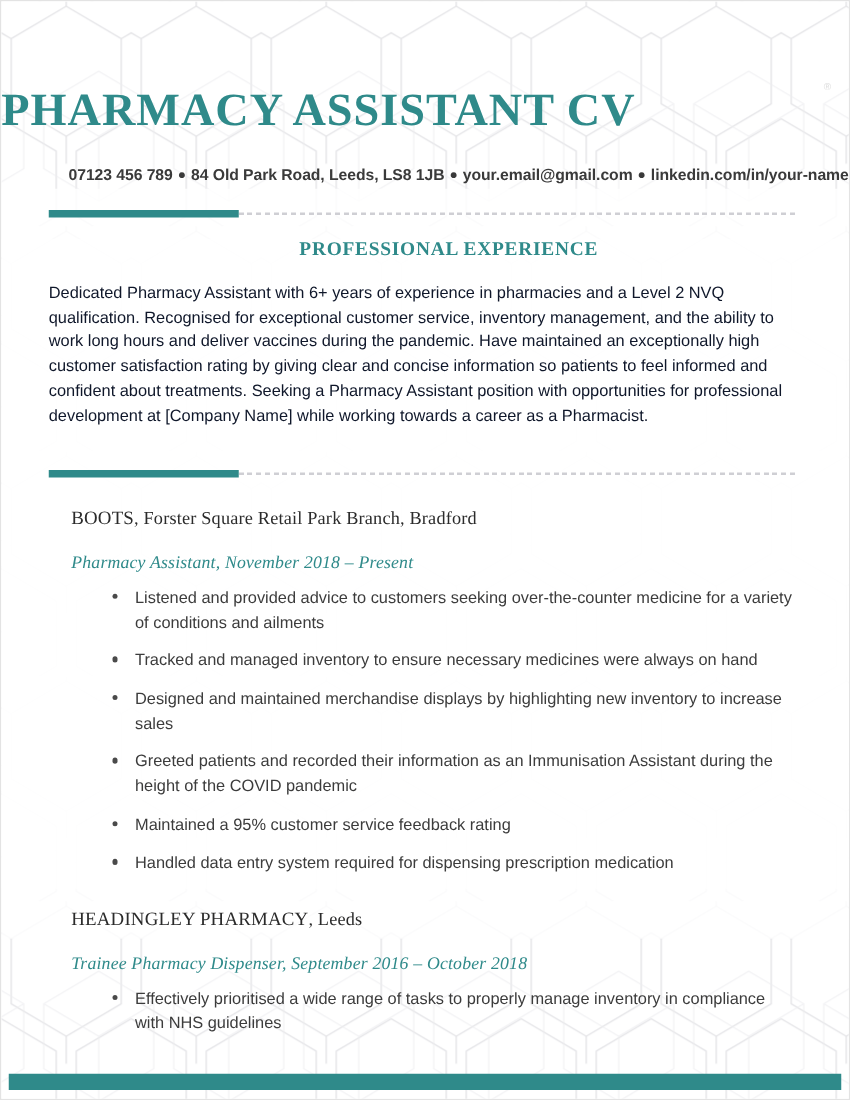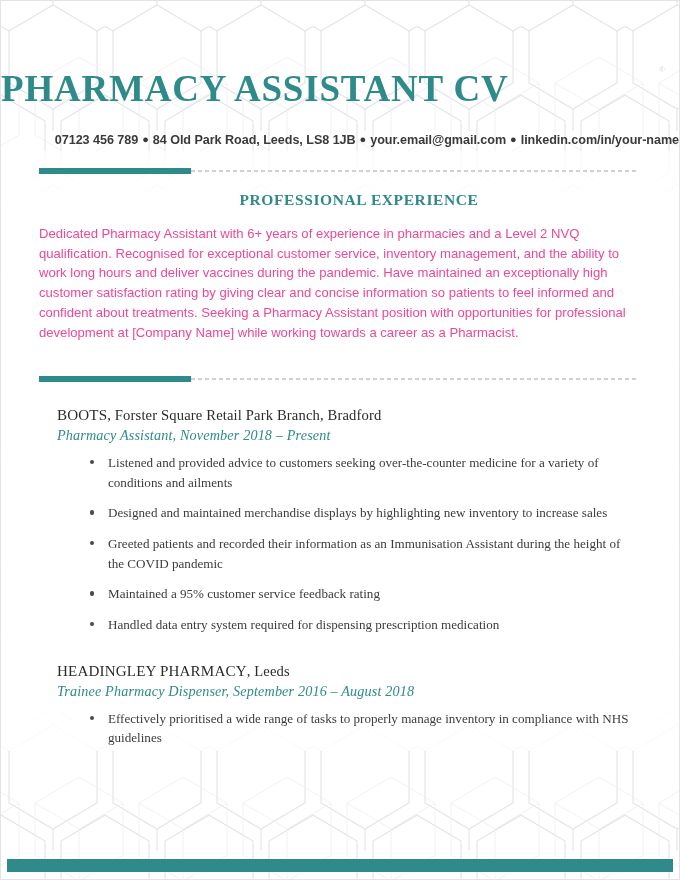--- a/index.html
+++ b/index.html
@@ -99,21 +99,21 @@
     letter-spacing: 0.6px;
     margin: 17px 0 0 38px;
     text-align: center;
   }
 
   
   .summary {
     margin: 15px 40px 0 38px;
     font-size: 13.1px;
     line-height: 1.52;
-    color: #ec4899;
+    color: #0f172a;
     text-align: left;
   }
 
   
   .job { margin: 0 40px 0 56px; }
   .job.first { margin-top: 25px; }
   .job.second { margin-top: 28px; }
 
   .job-company {
     font-family: "Liberation Serif", serif;
@@ -121,29 +121,28 @@
     color: #2b2b2b;
     letter-spacing: 0.15px;
   }
   .job-company .org { font-size: 15.1px; }
 
   .job-role {
     font-family: "Liberation Serif", serif;
     font-style: italic;
     font-size: 14.2px;
     color: #2f8a8a;
-    margin-top: 3px;
+    margin-top: 18px;
     letter-spacing: 0.15px;
   }
 
   ul.bullets {
     list-style: none;
     margin: 9px 0 0 0;
     padding: 0 0 0 30px;
-    font-family: Liberation Serif, serif;
   }
   ul.bullets li {
     position: relative;
     font-size: 13.1px;
     line-height: 1.5;
     color: #3c3c3c;
     margin-bottom: 11px;
     padding-left: 21px;
   }
   ul.bullets li:last-child { margin-bottom: 0; }
@@ -234,32 +233,33 @@
     </div>
 
 
     <div class="job first">
       <div class="job-company">
         <span class="org">BOOTS</span><span>, Forster Square Retail Park Branch, Bradford</span>
       </div>
       <div class="job-role">Pharmacy Assistant, November 2018 – Present</div>
       <ul class="bullets">
         <li>Listened and provided advice to customers seeking over-the-counter medicine for a variety of conditions and ailments</li>
+        <li>Tracked and managed inventory to ensure necessary medicines were always on hand</li>
         <li>Designed and maintained merchandise displays by highlighting new inventory to increase sales</li>
         <li>Greeted patients and recorded their information as an Immunisation Assistant during the height of the COVID pandemic</li>
         <li>Maintained a 95% customer service feedback rating</li>
         <li>Handled data entry system required for dispensing prescription medication</li>
       </ul>
     </div>
 
     <div class="job second">
       <div class="job-company">
         <span class="org">HEADINGLEY PHARMACY</span><span>, Leeds</span>
       </div>
-      <div class="job-role">Trainee Pharmacy Dispenser, September 2016 – August 2018</div>
+      <div class="job-role">Trainee Pharmacy Dispenser, September 2016 – October 2018</div>
       <ul class="bullets">
         <li>Effectively prioritised a wide range of tasks to properly manage inventory in compliance with NHS guidelines</li>
 
       </ul>
     </div>
 
   </div>
 
   <div class="footer-bar"></div>
 </div>

